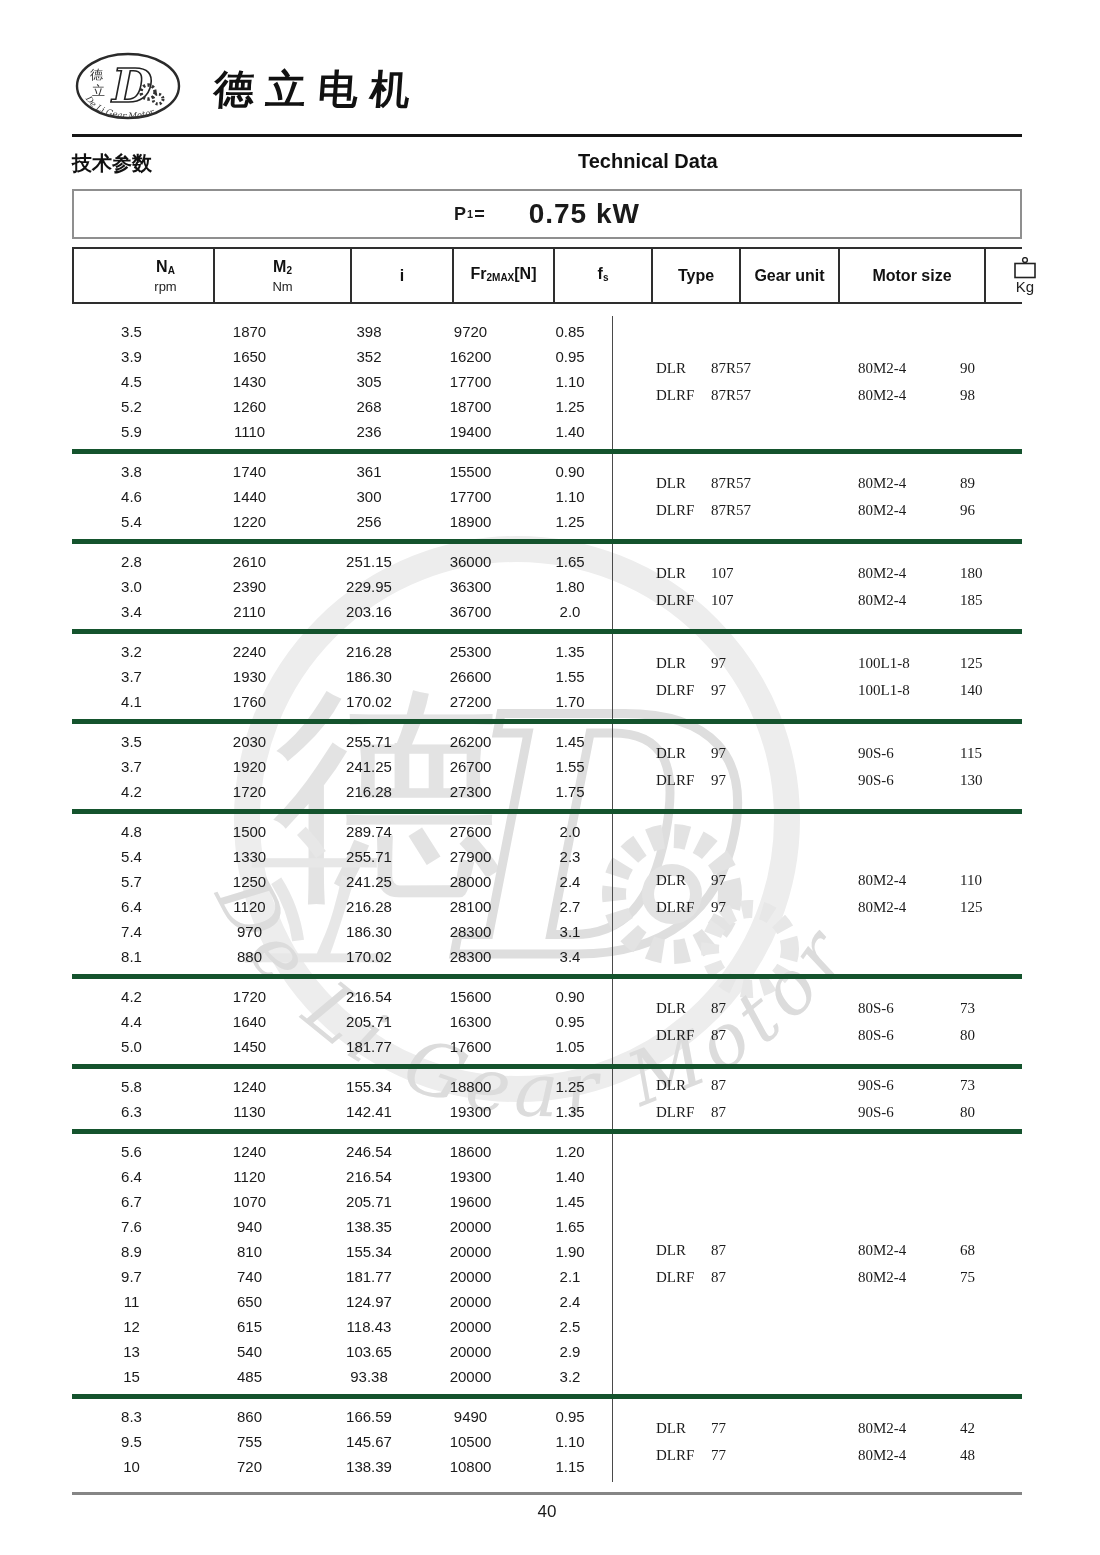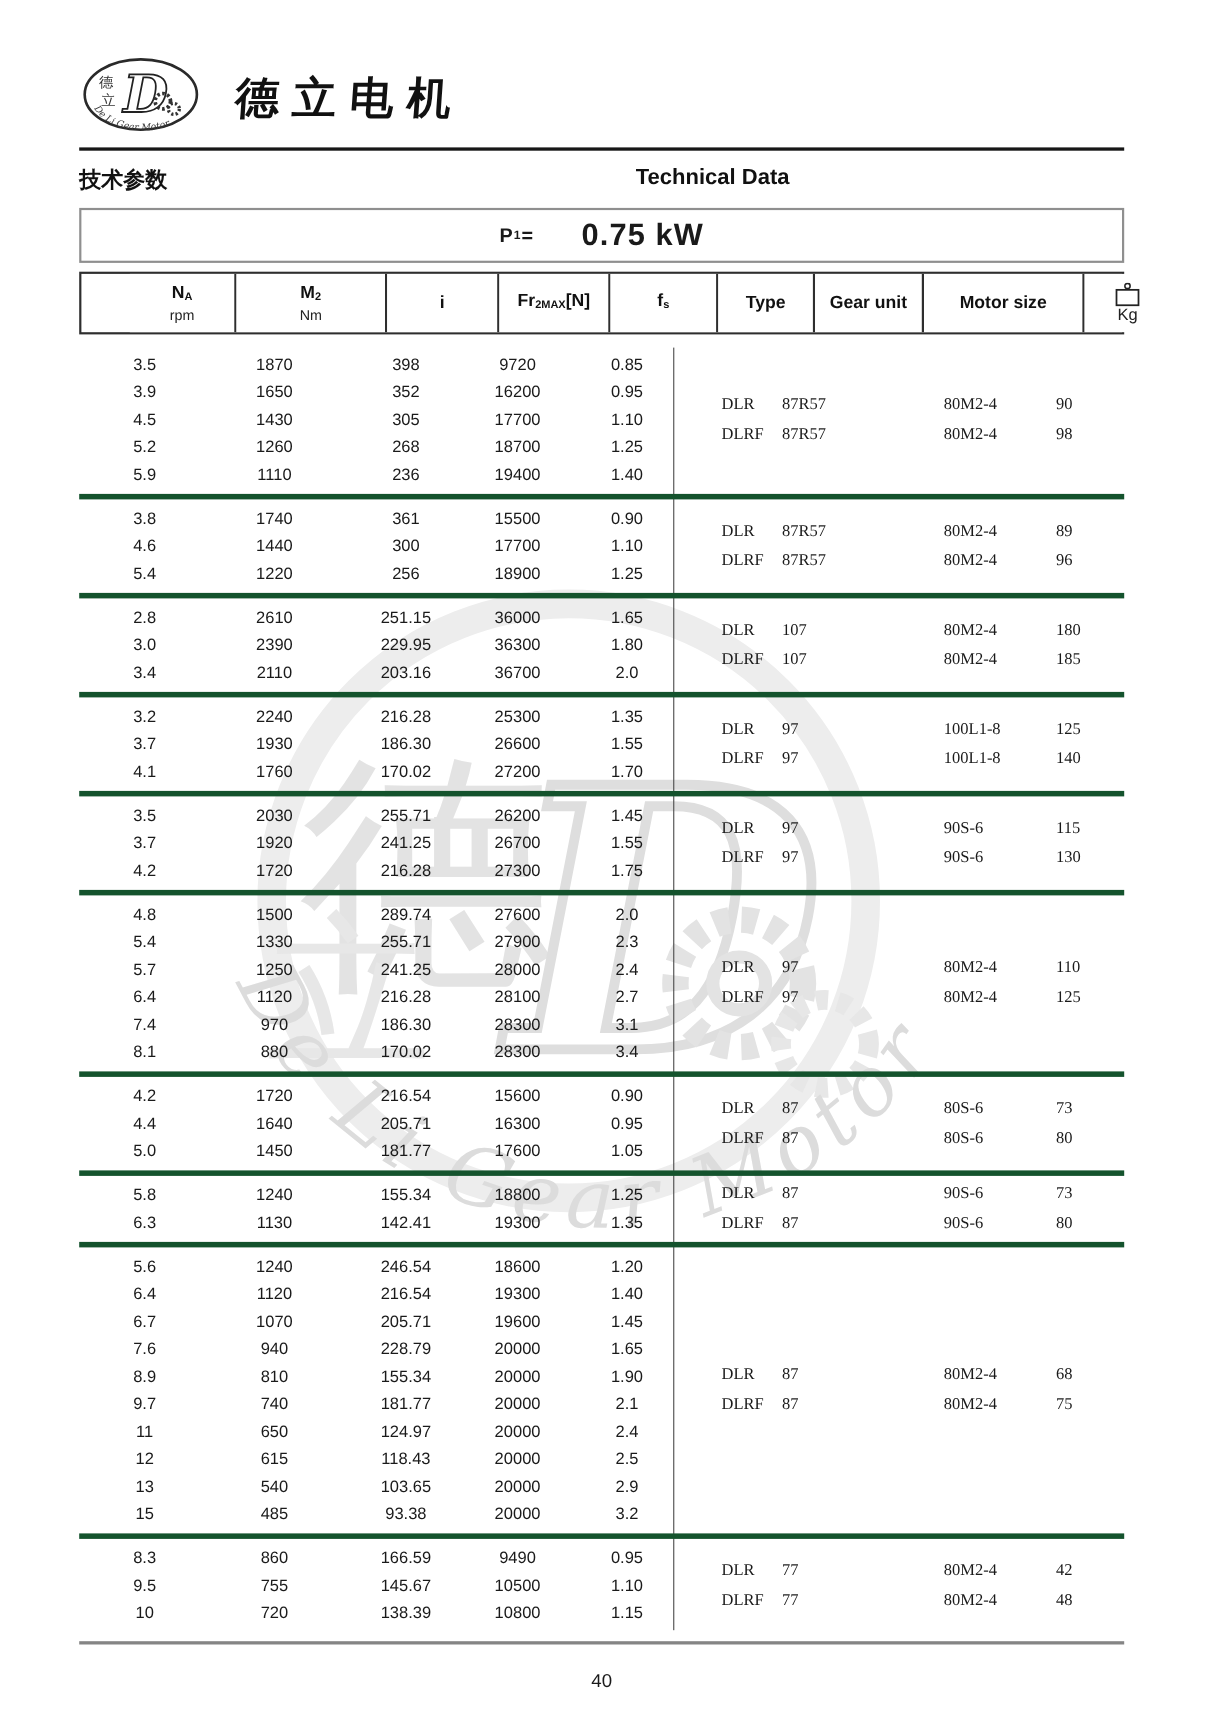--- a/index.html
+++ b/index.html
@@ -54,21 +54,21 @@
   .drow .c{display:inline-block; text-align:center; position:relative; left:10px;}
   .c0{width:99px;} .c1{width:137px;} .c2{width:102px;} .c3{width:101px;} .c4{width:98px;}
   .ginfo{position:absolute; left:0; top:50%; transform:translateY(-50%); width:100%;}
   .iline{position:relative; height:27px; line-height:27px; font-size:15px;font-family:Liberation Serif, serif;}
   .iline .t{position:absolute; left:584px;}
   .iline .g{position:absolute; left:639px;}
   .iline .m{position:absolute; left:786px;}
   .iline .k{position:absolute; left:888px; width:58px; text-align:left;}
   
   .footer-rule{height:3px; background:#858585; margin-top:8px;}
-  .page-num{text-align:center; font-size:17px; margin-top:24px; color:#1a1a1a;}
+  .page-num{text-align:center; font-size:17px; margin-top:7px; color:#1a1a1a;}
   .wm-serif{font-family:"DejaVu Serif", serif;}
 </style>
 </head>
 <body>
 
 <div class="page">
 
   <div class="logo-row">
     <svg width="112" height="80" viewBox="0 0 112 80" aria-hidden="true">
       <ellipse cx="56" cy="37" rx="51" ry="32" fill="none" stroke="#2a2a2a" stroke-width="2.4"></ellipse>
@@ -324,21 +324,21 @@
               <span class="m">90S-6</span>
               <span class="k">80</span>
             </div>
           </div>
         </div>
         <div class="group">
           <div class="rows">
             <div class="drow"><span class="c c0">5.6</span><span class="c c1">1240</span><span class="c c2">246.54</span><span class="c c3">18600</span><span class="c c4">1.20</span></div>
             <div class="drow"><span class="c c0">6.4</span><span class="c c1">1120</span><span class="c c2">216.54</span><span class="c c3">19300</span><span class="c c4">1.40</span></div>
             <div class="drow"><span class="c c0">6.7</span><span class="c c1">1070</span><span class="c c2">205.71</span><span class="c c3">19600</span><span class="c c4">1.45</span></div>
-            <div class="drow"><span class="c c0">7.6</span><span class="c c1">940</span><span class="c c2">228.79</span><span class="c c3">20000</span><span class="c c4">1.65</span></div>
+            <div class="drow"><span class="c c0">7.6</span><span class="c c1">940</span><span class="c c2">138.35</span><span class="c c3">20000</span><span class="c c4">1.65</span></div>
             <div class="drow"><span class="c c0">8.9</span><span class="c c1">810</span><span class="c c2">155.34</span><span class="c c3">20000</span><span class="c c4">1.90</span></div>
             <div class="drow"><span class="c c0">9.7</span><span class="c c1">740</span><span class="c c2">181.77</span><span class="c c3">20000</span><span class="c c4">2.1</span></div>
             <div class="drow"><span class="c c0">11</span><span class="c c1">650</span><span class="c c2">124.97</span><span class="c c3">20000</span><span class="c c4">2.4</span></div>
             <div class="drow"><span class="c c0">12</span><span class="c c1">615</span><span class="c c2">118.43</span><span class="c c3">20000</span><span class="c c4">2.5</span></div>
             <div class="drow"><span class="c c0">13</span><span class="c c1">540</span><span class="c c2">103.65</span><span class="c c3">20000</span><span class="c c4">2.9</span></div>
             <div class="drow"><span class="c c0">15</span><span class="c c1">485</span><span class="c c2">93.38</span><span class="c c3">20000</span><span class="c c4">3.2</span></div>
           </div>
           <div class="ginfo">
             <div class="iline">
               <span class="t">DLR</span>

